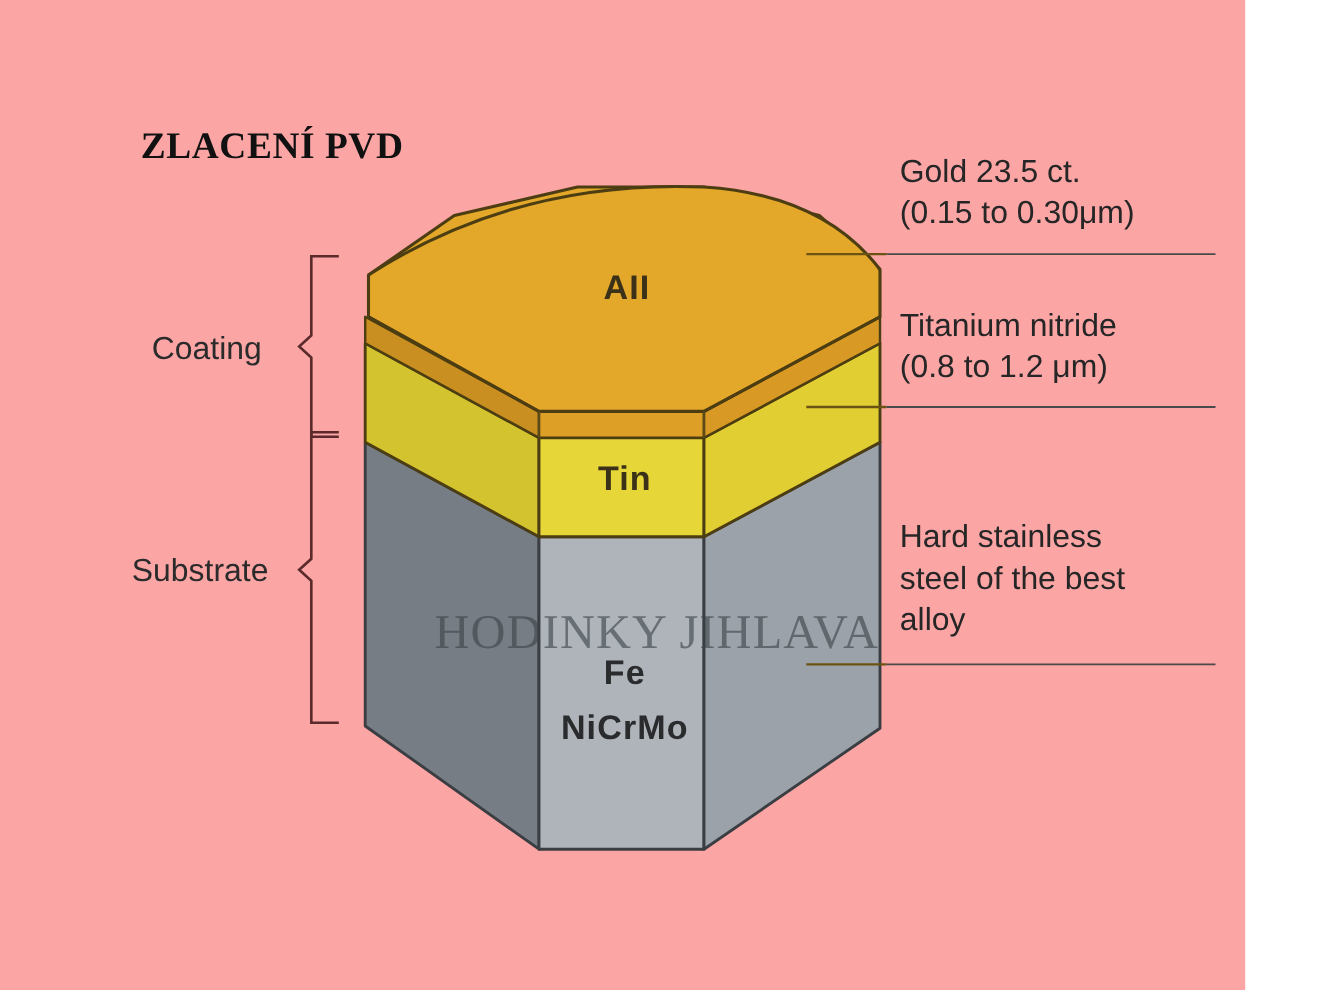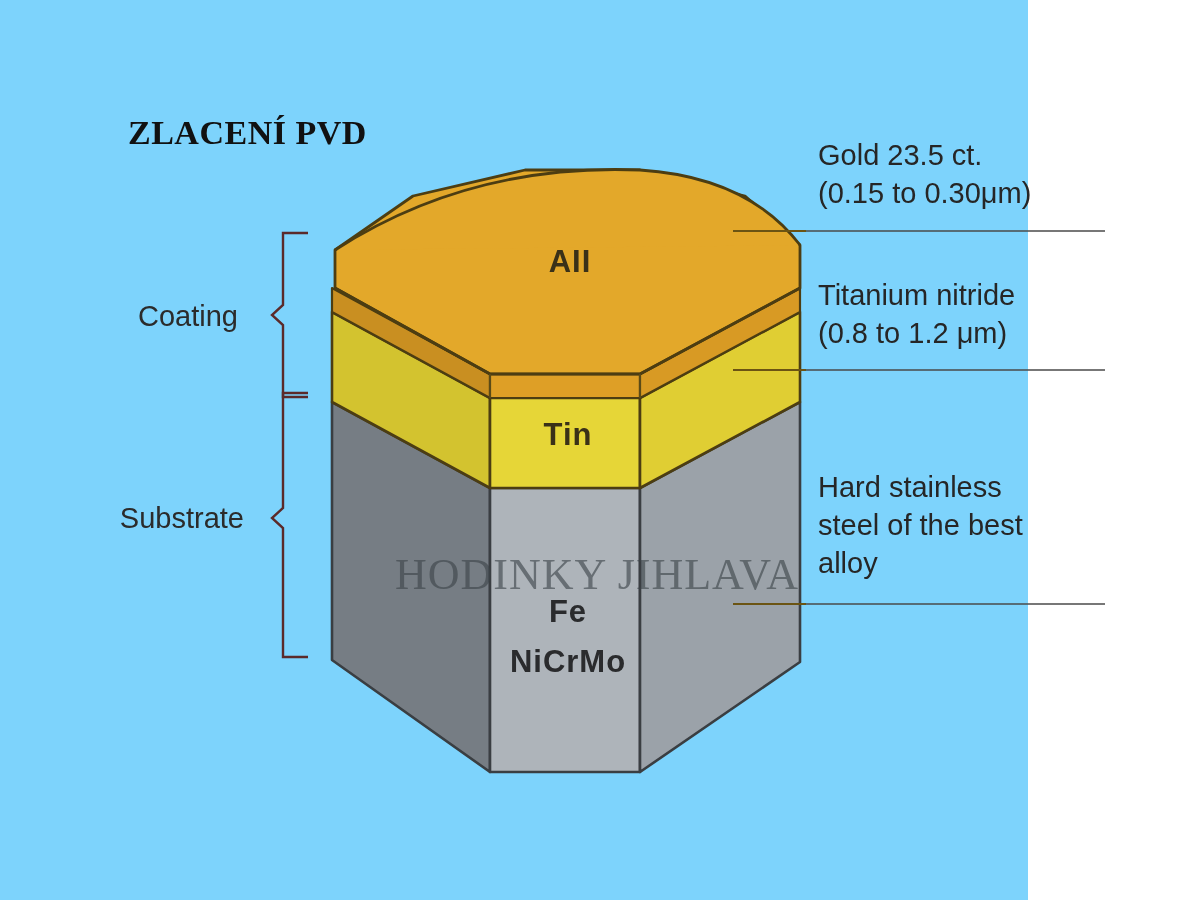--- a/index.html
+++ b/index.html
@@ -11,23 +11,23 @@
   body {
     width: 1200px;
     height: 900px;
     overflow: hidden;
     font-family: "Liberation Sans", sans-serif;
     position: relative;
   }
   #stage {
     position: absolute;
     left: 0; top: 0;
-    width: 1028px;
+    width: 1132px;
     height: 900px;
-    background: #7dd3fc;
+    background: #fca5a5;
   }
   svg.diagram {
     position: absolute;
     left: 0; top: 0;
     width: 1200px;
     height: 900px;
     display: block;
   }
   .title-text {
     font-family: "Liberation Serif", serif;

